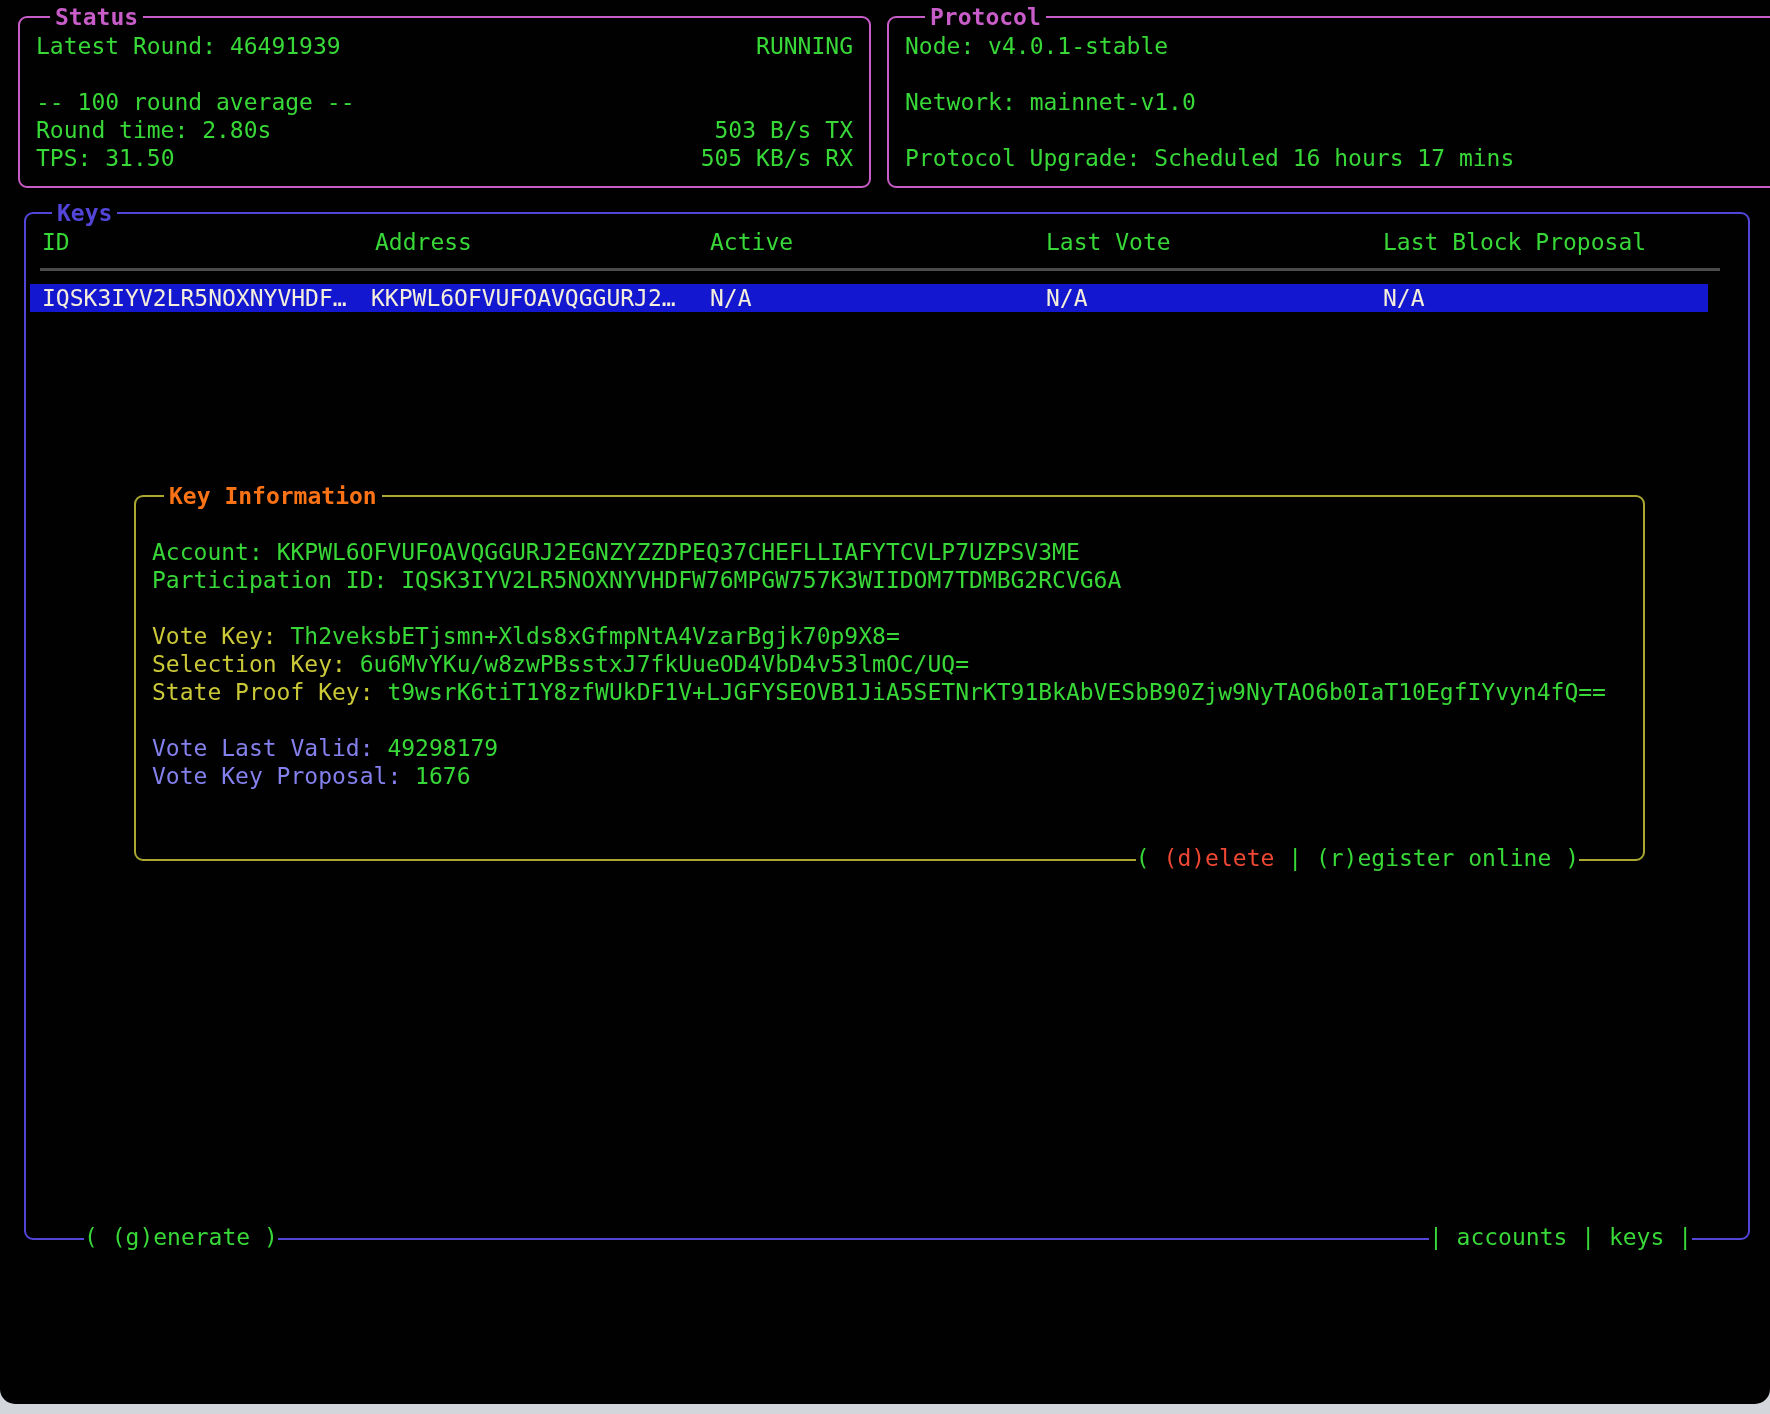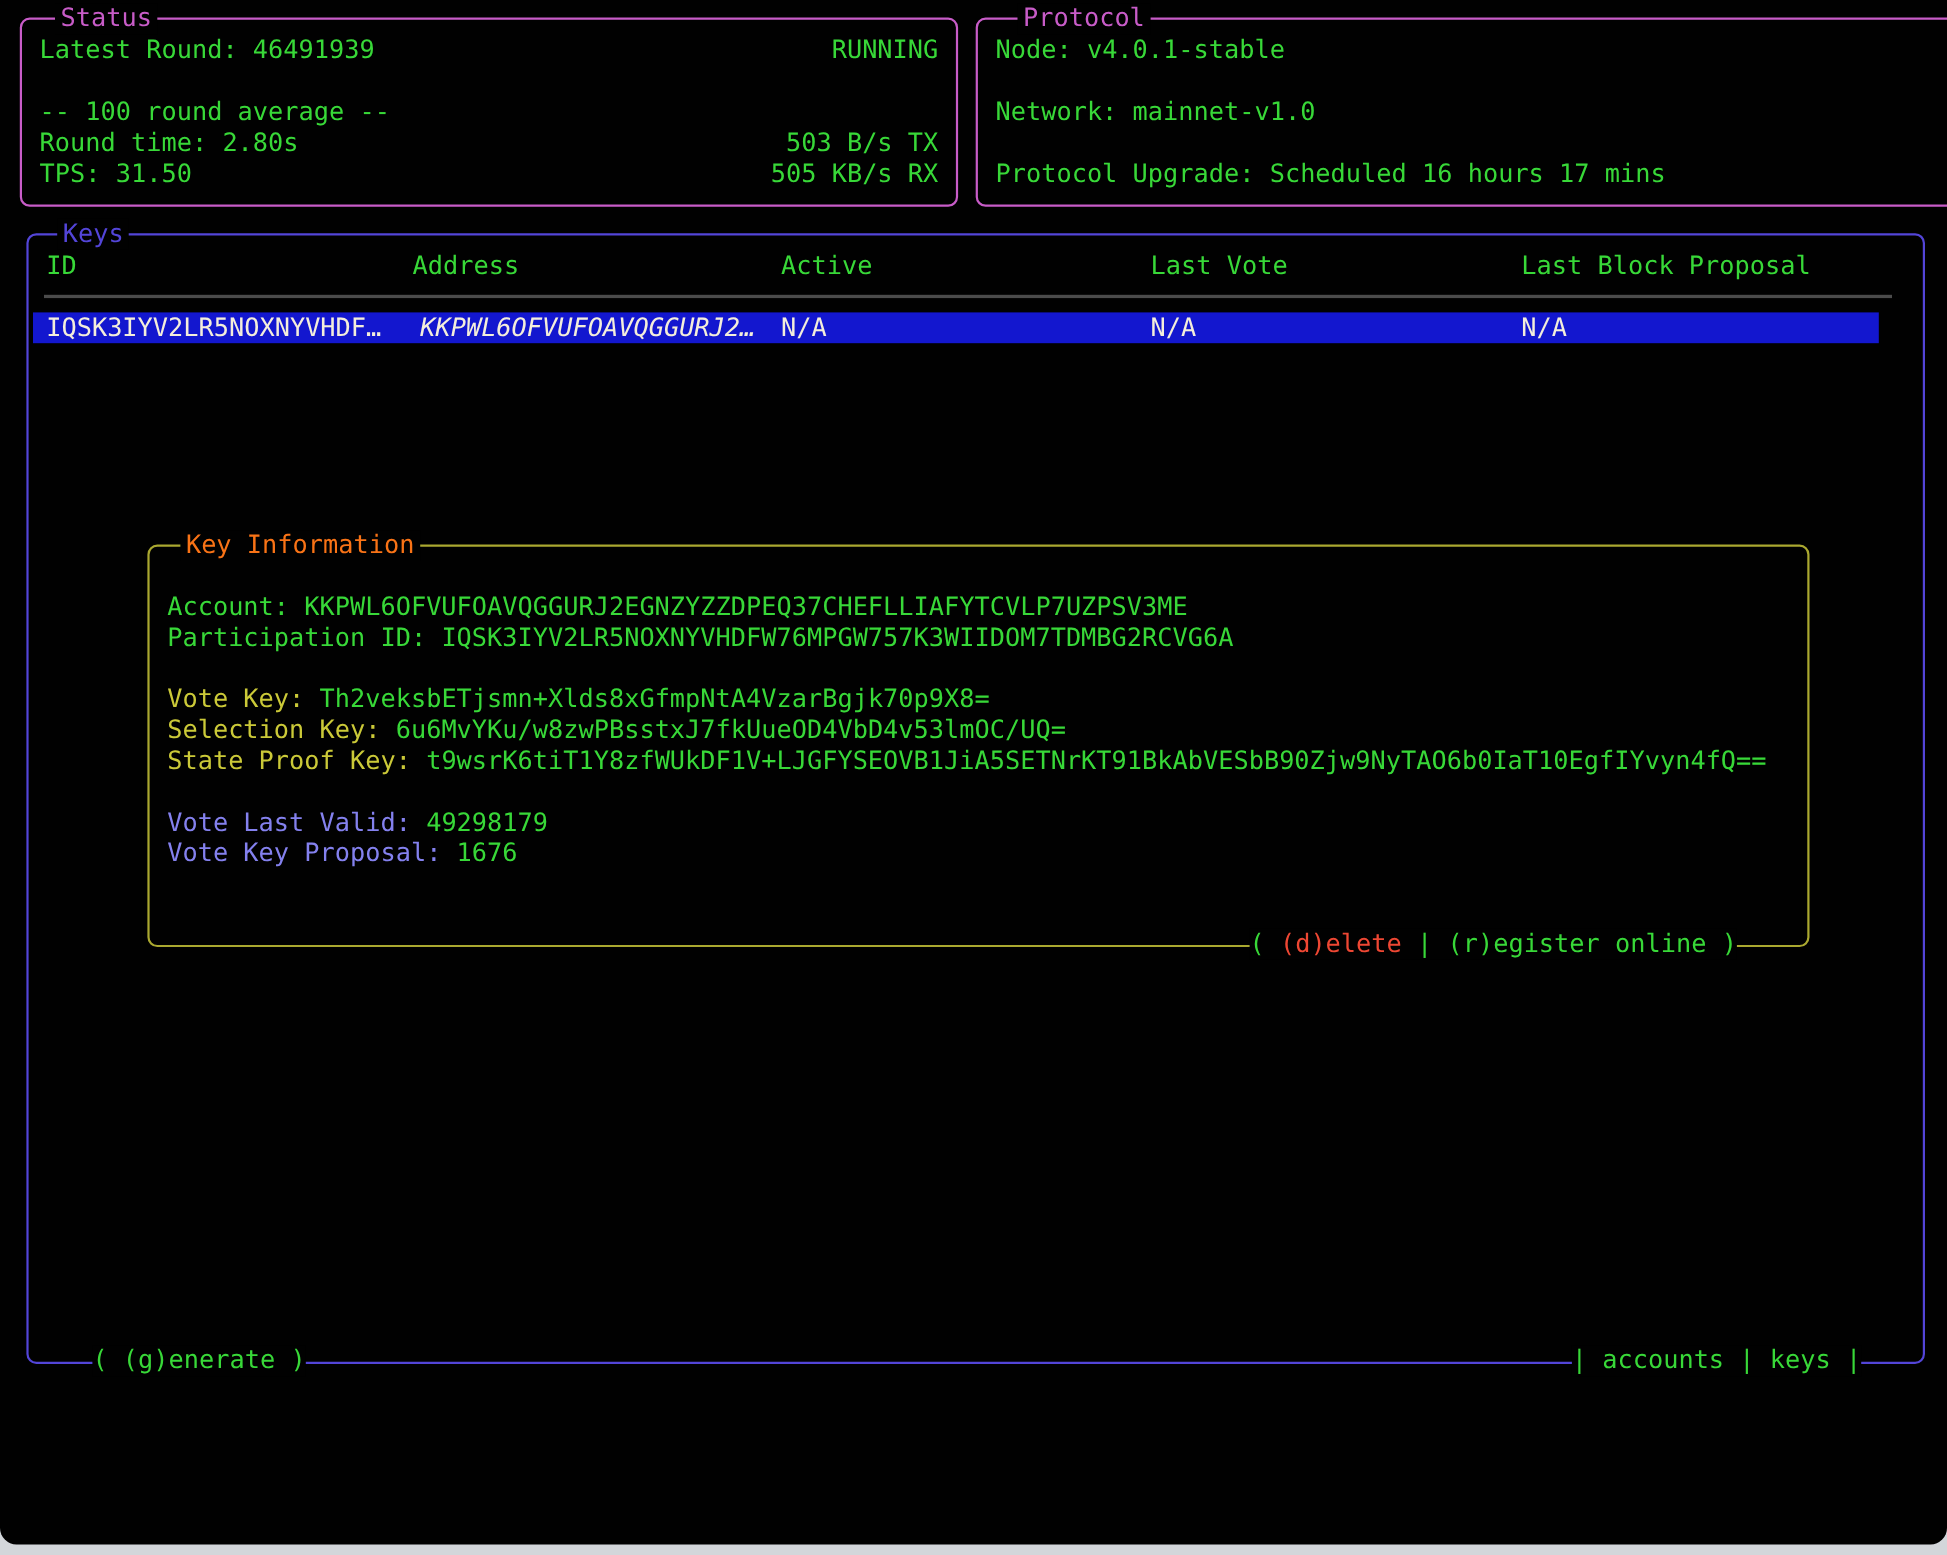--- a/index.html
+++ b/index.html
@@ -22,20 +22,21 @@
     position:absolute;
     border:2px solid;
     border-radius:9px;
     background:#010101;
   }
   .box-title {
     position:absolute; top:-15px;
     background:#010101;
     padding:0 5px;
     white-space:pre;
+    font-weight:bold;
   }
   .row { white-space:pre; min-height:28px; }
   .flex-row {
     display:flex; justify-content:space-between;
     white-space:pre; min-height:28px;gap:39px;
   }
   .green   { color:#38d838; }
   .magenta { color:#c85cc8; }
   .blue    { color:#5345d8; }
   .yellow  { color:#cbc938; }
@@ -52,21 +53,21 @@
   .col-4 { left:1020px; } .col-5 { left:1357px; }
   .table-separator {
     position:absolute; left:14px; top:54px;
     width:1680px; height:3px; background:#4b4b4b;
   }
   .data-row {
     position:absolute; left:4px; top:70px;
     width:1678px; height:28px;
     background:#1317cf; color:#f4eedb;
   }
-  .data-row .col-1 { left:12px; } .data-row .col-2 { left:352px;font-style:italic; }
+  .data-row .col-1 { left:12px; } .data-row .col-2 { left:341px; }
   .data-row .col-3 { left:680px; } .data-row .col-4 { left:1016px; }
   .data-row .col-5 { left:1353px; }
 
   .keyinfo-box { left:132px; top:493px; width:1511px; height:366px; border-color:#aaa830; padding:41px 16px 0 16px; }
 
   .border-hint {
     position:absolute; bottom:-13px;
     background:#010101; white-space:pre;
   }
   .keyinfo-hint  { right:64px; }

